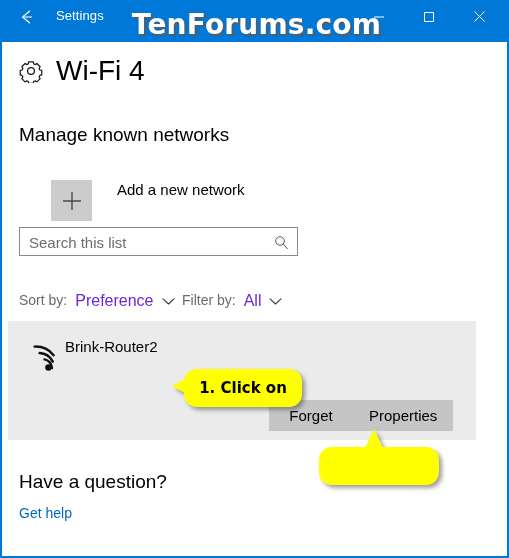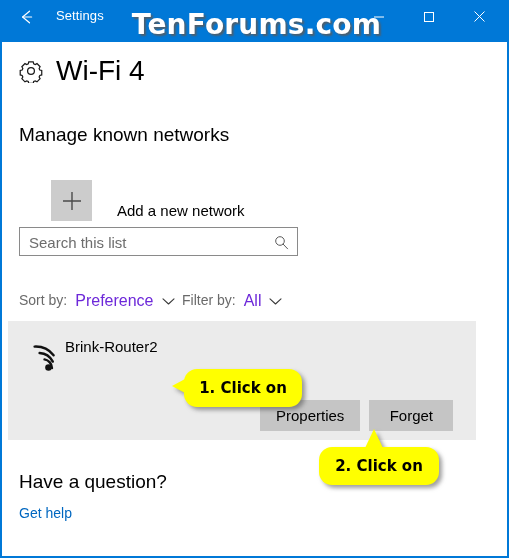--- a/index.html
+++ b/index.html
@@ -124,21 +124,21 @@
     color: #000000;
     white-space: nowrap;
   }
 
   
   #add-network-row {
     position: absolute;
     left: 17px;
     top: 147px;
     display: flex;
-    align-items: flex-end;
+    align-items: flex-start;
     padding-left: 32px;
   }
   #add-network-plus {
     width: 41px;
     height: 41px;
     background: #cccccc;
     display: flex;
     align-items: center;
     justify-content: center;
   }
@@ -433,32 +433,31 @@
           <g transform="translate(36,0) scale(-1,1)" fill="none" stroke="#111111" stroke-linecap="round">
             <path d="M5 25 A 9 9 0 0 1 12.5 16.4" stroke-width="2.4"></path>
             <path d="M4.2 18.6 A 16 16 0 0 1 17.4 10.0" stroke-width="2.4"></path>
             <path d="M3.4 12.2 A 23 23 0 0 1 22.4 3.6" stroke-width="2.4"></path>
           </g>
           <circle cx="27.5" cy="24.5" r="3.3" fill="#111111"></circle>
         </svg>
       </div>
       <div id="network-name">Brink-Router2</div>
       <div id="network-buttons">
+        <button id="forget-button" class="net-button">Forget</button>
         <button id="properties-button" class="net-button">Properties</button>
-        <button id="forget-button" class="net-button">Forget</button>
       </div>
     </div>
 
     <div id="help-heading">Have a question?</div>
     <a id="help-link" href="#">Get help</a>
 
   </div>
 
   <div id="callout-1" class="callout">
     <span class="tail"></span>
     <span>1. Click on</span>
   </div>
   <div id="callout-2" class="callout">
     <span class="tail"></span>
-    <span>2. Click on</span>
   </div>
 
 </div>
 
 </body></html>

